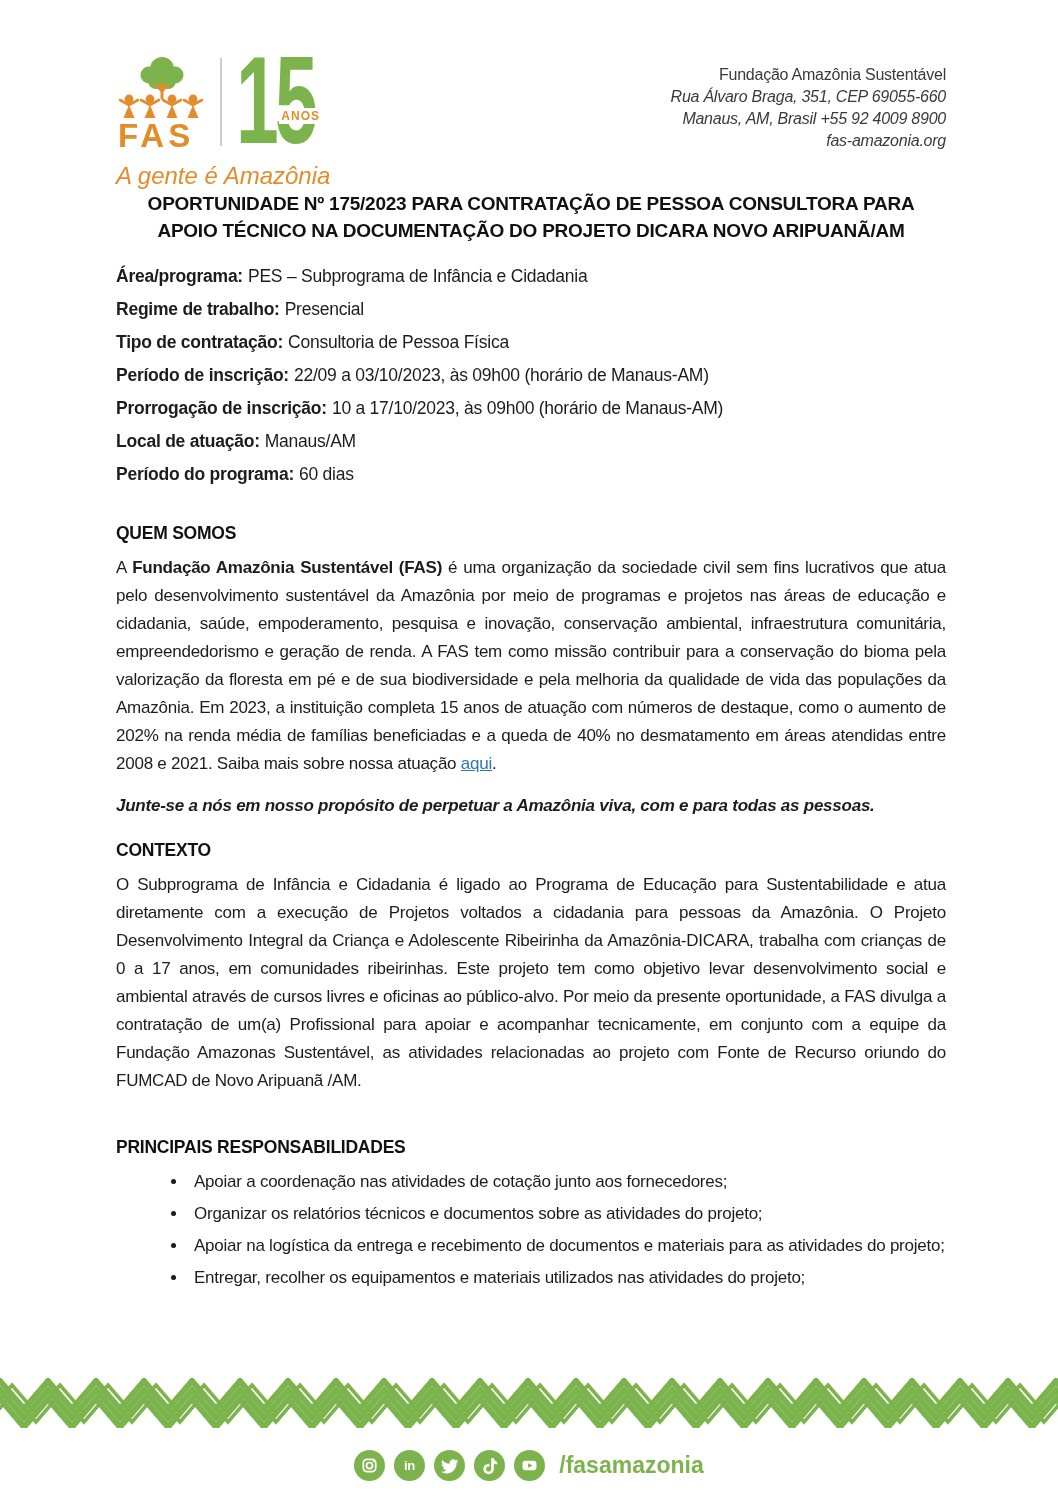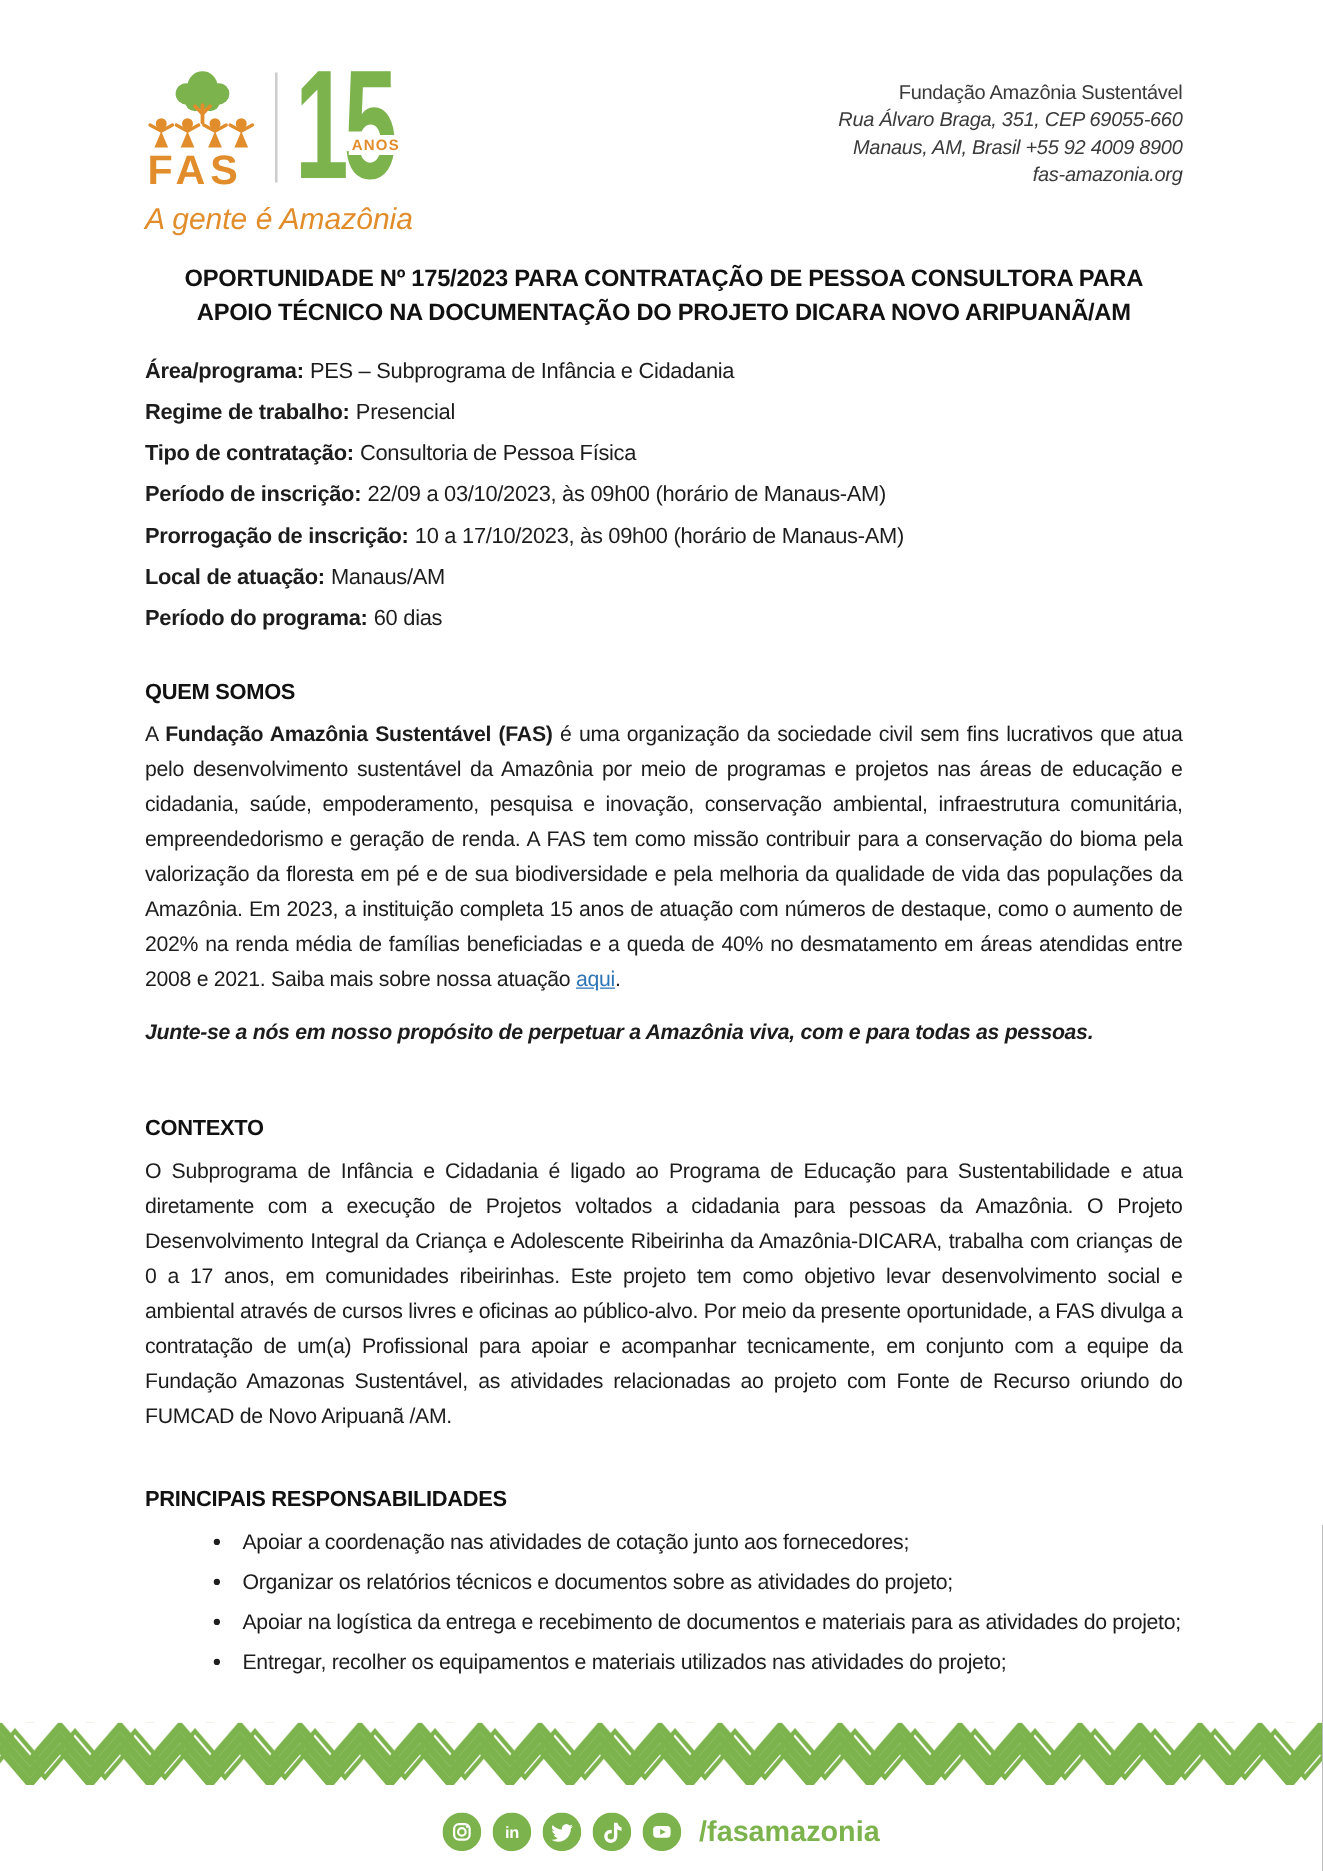--- a/index.html
+++ b/index.html
@@ -28,33 +28,33 @@
     position:absolute; right:-2px; bottom:26px; background:#ffffff;
     color:#e28d2b; font-weight:bold; font-size:12px; letter-spacing:1px; padding:1px 2px;
   }
   .tagline { margin-top:12px; font-style:italic; color:#e28d2b; font-size:24px; letter-spacing:0; }
   .address { text-align:right; font-size:16px; line-height:22px; color:#3a3a3a; padding-top:10px; }
   .address .addr1 { font-style:normal; }
   .address .addr-i { font-style:italic; }
 
   
   .doc-title {
-    margin-top:20px; text-align:center; font-weight:bold; font-size:19px;
+    text-align:center; font-weight:bold; font-size:19px;
     line-height:27px; color:#111111;
   }
 
   
   .details { margin-top:22px; }
   .details p { margin:0 0 12px 0; font-size:17.5px; line-height:21px; }
   .details b { font-weight:bold; margin-right:5px; }
 
   
   h3.sec { font-size:17.5px; font-weight:bold; margin:0 0 10px 0; color:#111111; }
   .sec-quem { margin-top:38px; }
-  .sec-contexto { margin-top:52px; }
+  .sec-contexto { margin-top:20px; }
   .sec-resp { margin-top:42px; }
   p.body { font-size:17px; line-height:28px; text-align:justify; margin:0; }
   p.body b { font-weight:bold; }
   a.inline-link { color:#2e75b6; text-decoration:underline; }
   p.callout {
     margin:14px 0 0 0; font-size:17px; line-height:28px; text-align:justify;
     font-weight:bold; font-style:italic;
   }
   ul.resp-list { margin:10px 0 0 0; padding-left:72px; }
   ul.resp-list li {

